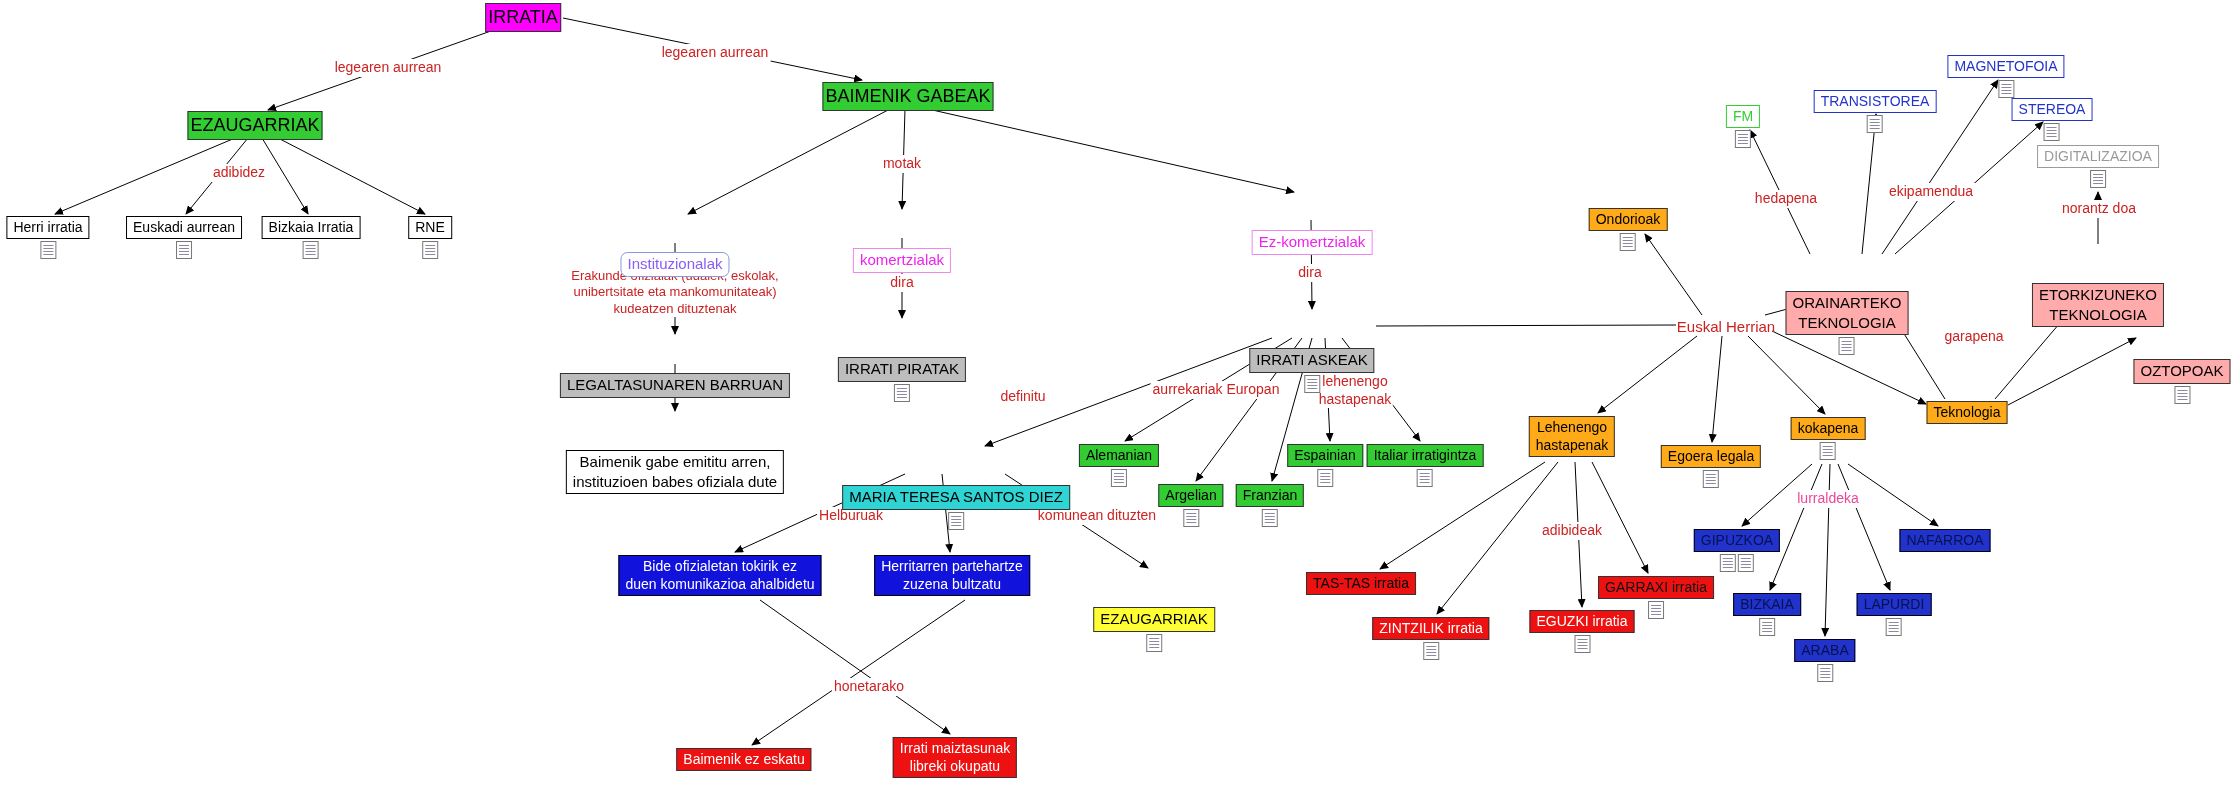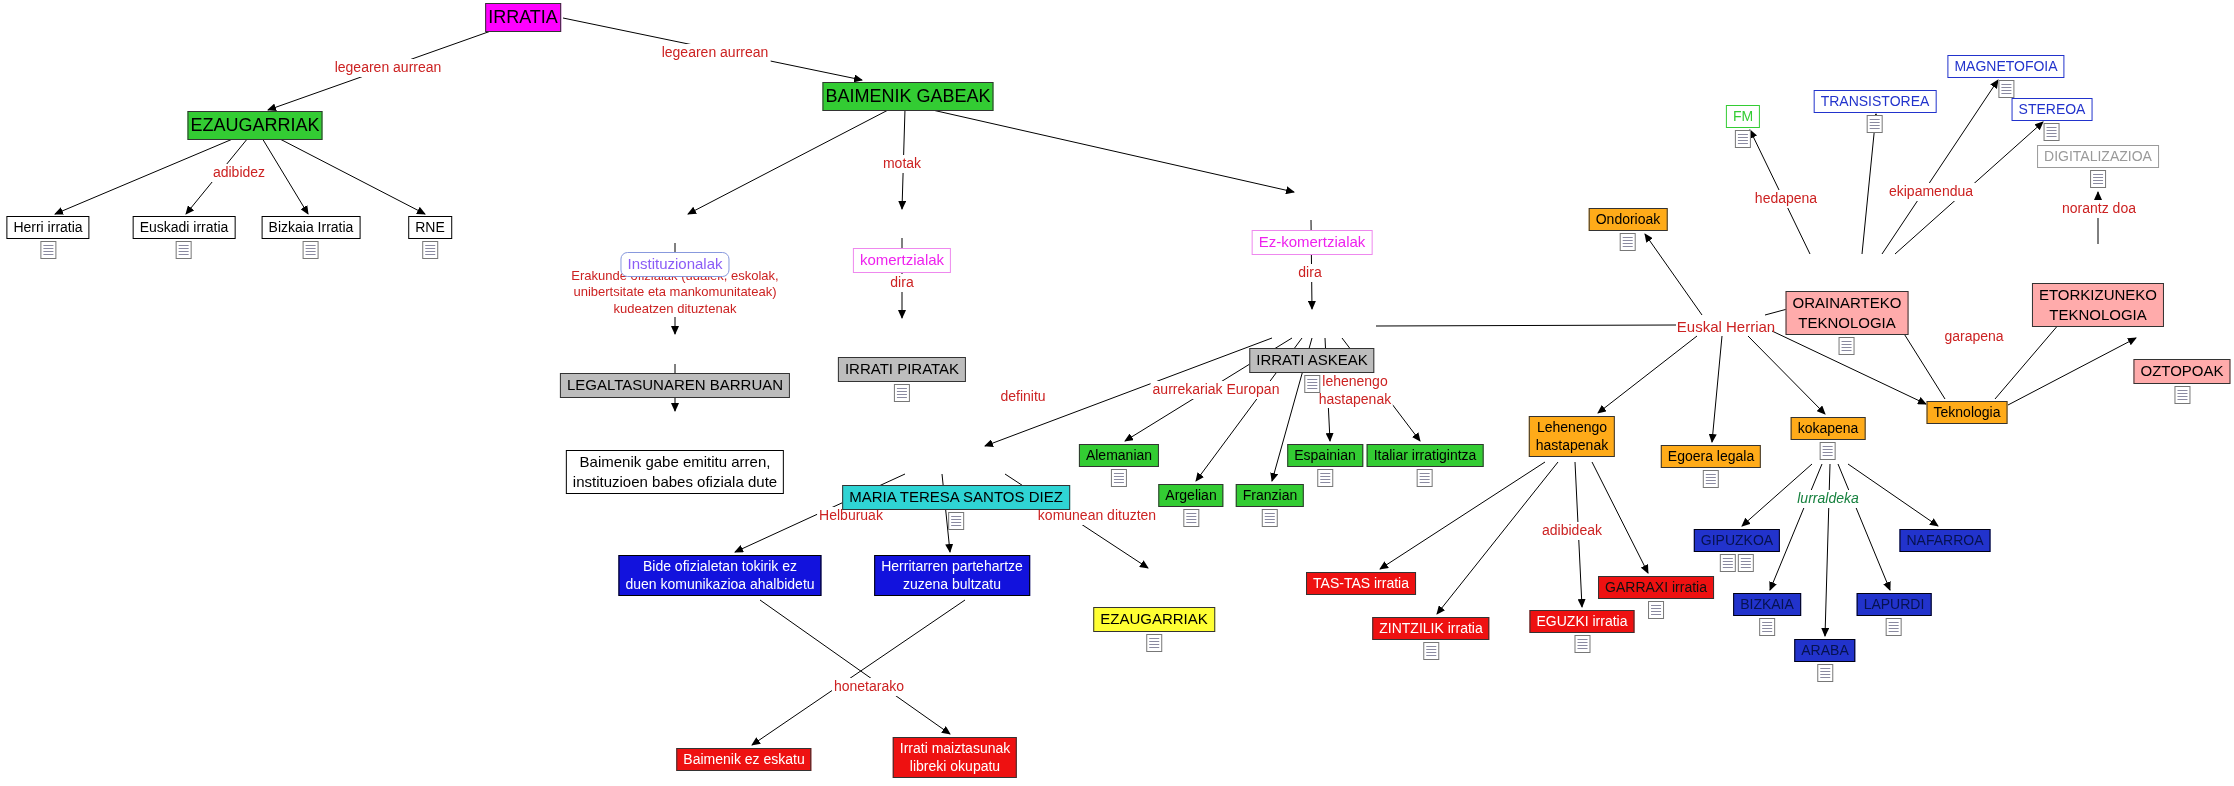--- a/index.html
+++ b/index.html
@@ -12,36 +12,36 @@
       white-space:pre;text-align:center;color:#000;background:#fff;}
   .big{font-size:18px;padding:2px 2px;}
   .md{font-size:15px;margin-top:36px;}
   .magenta{background:#ff00ff;}
   .green{background:#33cc33;}
   .gray{background:#bdbdbd;}
   .cyan{background:#2fd4d4;}
   .yellow{background:#ffff33;}
   .blue{background:#1212dd;color:#fff;border-color:#000;}
   .red{background:#ee1111;color:#fff;}
-  .red-dark{background:#ee1111;color:#ffffff;}
+  .red-dark{background:#ee1111;color:#000000;}
   .red-black{background:#ee1111;color:#111;}
   .orange{background:#ffab19;}
   .pink{background:#ffabab;}
   .prov{background:#2233cc;color:#06124f;border-color:#001;}
   .white{background:#fff;border-color:#000;}
   .ol-blue{color:#8b5cf6;border:1px solid #8899dd;border-radius:7px;background:#fff;}
   .ol-blue2{color:#2233cc;border:1px solid #2233cc;background:#fff;}
   .ol-mag{color:#ee22ee;border:1px solid #ee88ee;background:#fff;}
   .ol-green{color:#33cc33;border:1px solid #33cc33;background:#fff;}
   .ol-gray{color:#9a9a9a;border:1px solid #9a9a9a;background:#fff;}
   .plain{border:none;background:transparent;color:#cc2222;font-size:15px;}
   .el{position:absolute;transform:translateX(-50%);color:#cc2222;font-size:14px;line-height:1.25;
       text-align:center;white-space:pre;z-index:1;background:#fff;padding:0 2px;}
   .el.small{font-size:13px;}
-  .el.black{color:#15803d;font-style:italic;}
+  .el.black{color:#ec4899;}
   .doc{width:16px;height:18px;margin-top:2px;border:1px solid #777;background:#fff;
        display:inline-block;position:relative;box-sizing:border-box;}
   .doc::before{content:"";position:absolute;left:2px;right:2px;top:3px;height:10px;
        background:repeating-linear-gradient(to bottom,#8a8aa0 0 1px,transparent 1px 3px);}
   .icons{display:flex;gap:2px;}
 </style>
 </head>
 <body>
 
 <div id="canvas">
@@ -112,21 +112,21 @@
 </div>
 <div class="nw" style="left:908px;top:82px">
   <div class="nb green big">BAIMENIK GABEAK</div>
 </div>
 
 <div class="nw" style="left:48px;top:216px">
   <div class="nb white">Herri irratia</div>
   <span class="doc"></span>
 </div>
 <div class="nw" style="left:184px;top:216px">
-  <div class="nb white">Euskadi irratia</div>
+  <div class="nb white">Euskadi aurrean</div>
   <span class="doc"></span>
 </div>
 <div class="nw" style="left:311px;top:216px">
   <div class="nb white">Bizkaia Irratia</div>
   <span class="doc"></span>
 </div>
 <div class="nw" style="left:430px;top:216px">
   <div class="nb white">RNE</div>
   <span class="doc"></span>
 </div>

